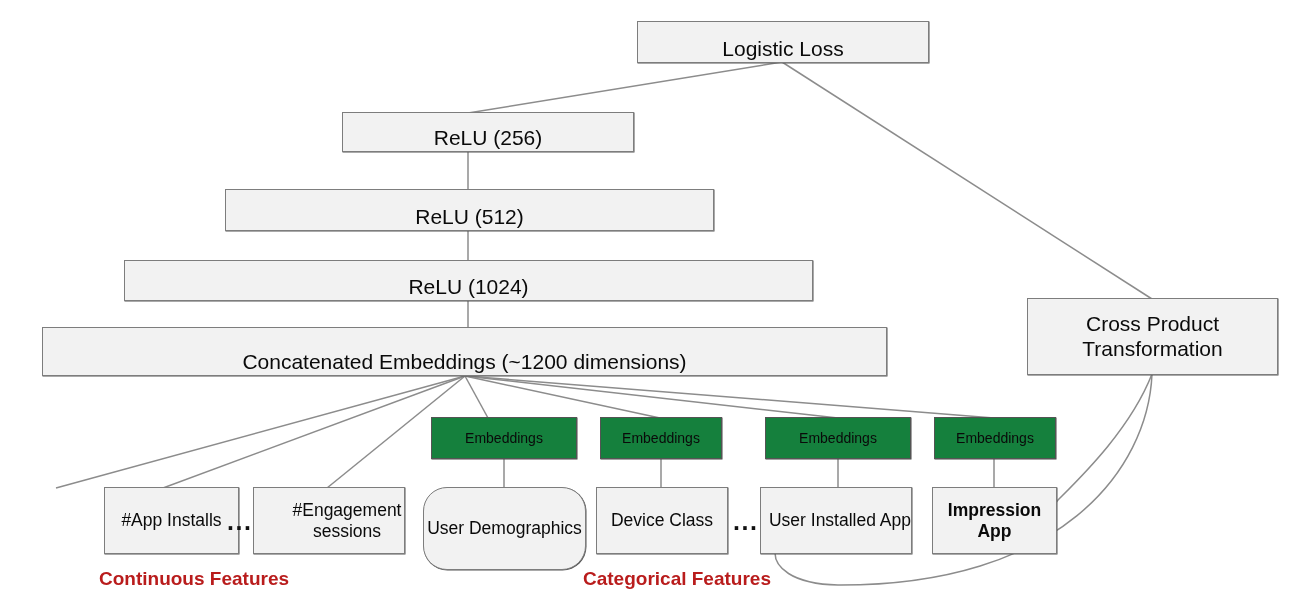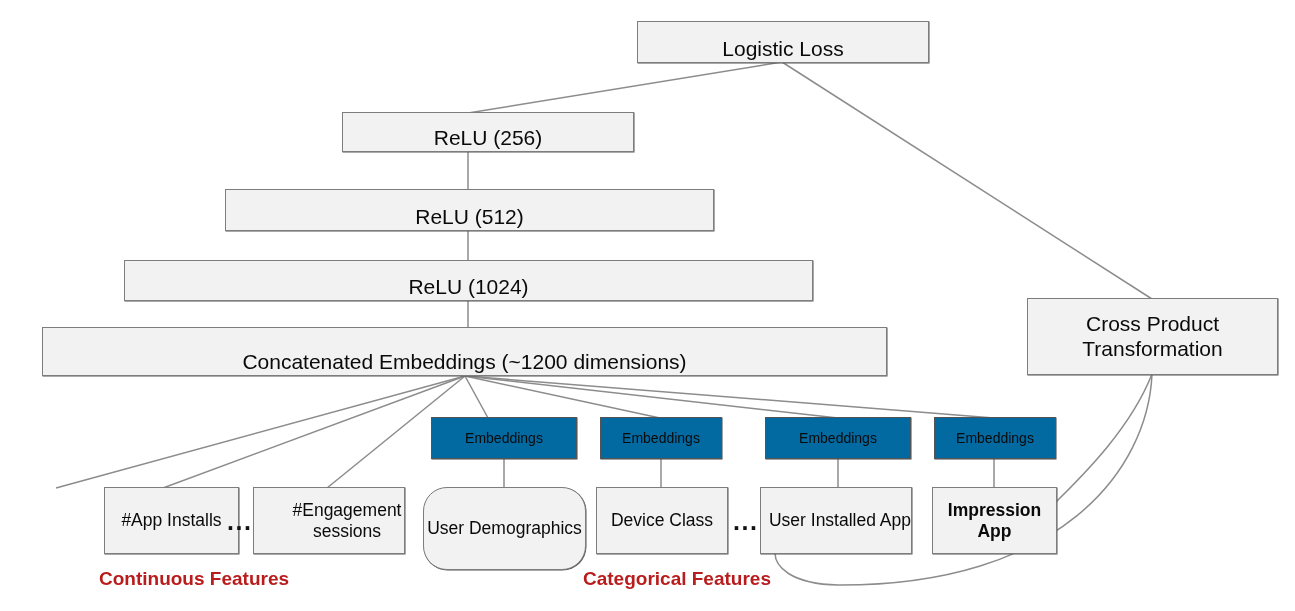--- a/index.html
+++ b/index.html
@@ -18,21 +18,21 @@
     text-align:center;
     color:#0a0a0a;
     line-height:1.18;
   }
   .light{
     background:#f2f2f2;
     border:1.6px solid #7d7d7d;
     box-shadow:0.5px 0.5px 0 #555;
   }
   .dark{
-    background:#0369a1;
+    background:#15803d;
     border:1.6px solid #545454;
     box-shadow:0.5px 0.5px 0 #444;
   }
   .t-lg{font-size:21px;align-items:flex-end;}
   .t-md{font-size:17.5px;}
   .t-sm{font-size:14px;}
   .ellipsis{
     position:absolute;
     font-size:25px;
     font-weight:700;

